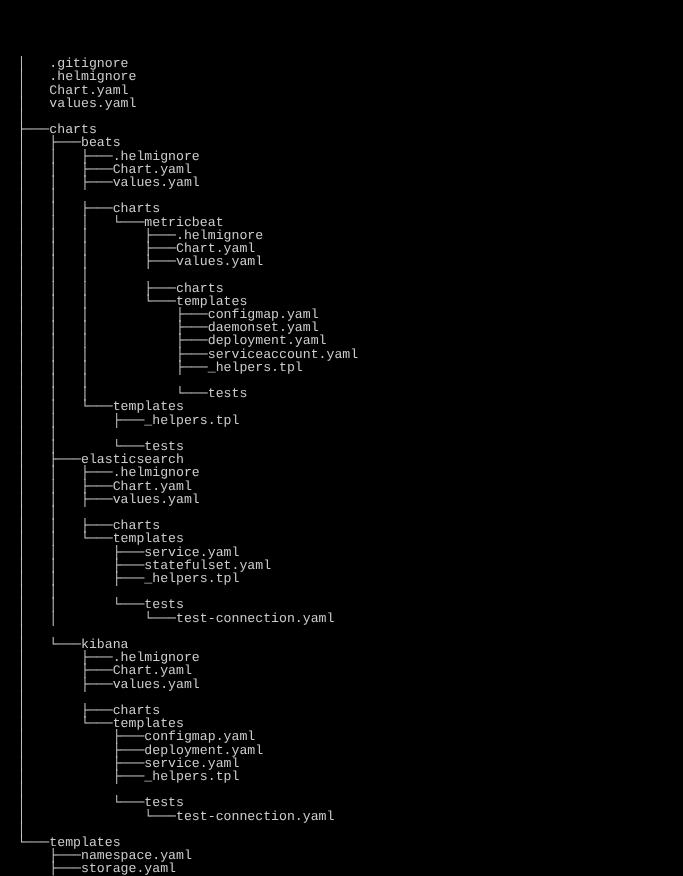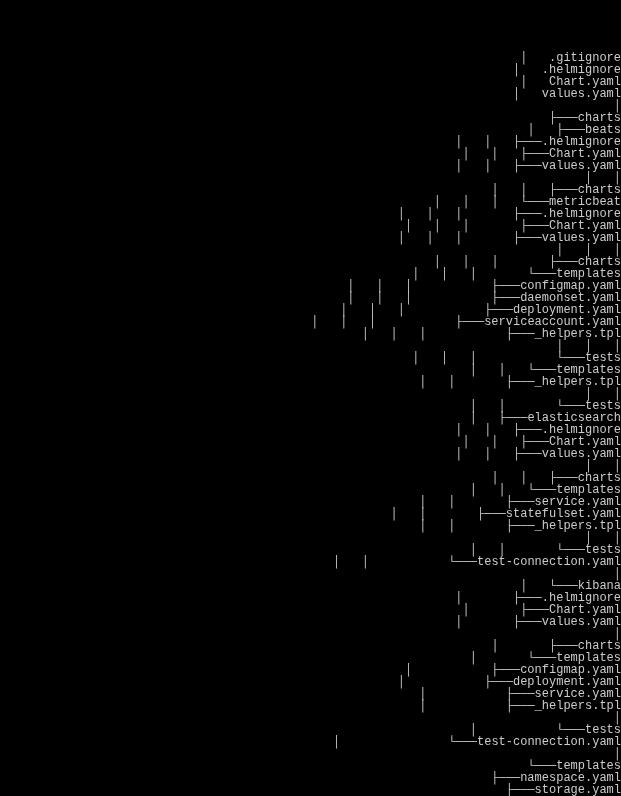--- a/index.html
+++ b/index.html
@@ -14,21 +14,20 @@
       font-size: 12px;
       line-height: 1.0;
       padding: 4px 0;
       white-space: pre;
       width: 621px;
       height: 796px;
       overflow: hidden;
     }
     #tree {
       padding-left: 16px;
-      text-align: right;
     }
   </style>
 </head>
 <body>
 
 
 
 <div id="tree"><div>│   .gitignore</div><div>│   .helmignore</div><div>│   Chart.yaml</div><div>│   values.yaml</div><div>│</div><div>├───charts</div><div>│   ├───beats</div><div>│   │   ├───.helmignore</div><div>│   │   ├───Chart.yaml</div><div>│   │   ├───values.yaml</div><div>│   │</div><div>│   │   ├───charts</div><div>│   │   │   └───metricbeat</div><div>│   │   │       ├───.helmignore</div><div>│   │   │       ├───Chart.yaml</div><div>│   │   │       ├───values.yaml</div><div>│   │   │</div><div>│   │   │       ├───charts</div><div>│   │   │       └───templates</div><div>│   │   │           ├───configmap.yaml</div><div>│   │   │           ├───daemonset.yaml</div><div>│   │   │           ├───deployment.yaml</div><div>│   │   │           ├───serviceaccount.yaml</div><div>│   │   │           ├───_helpers.tpl</div><div>│   │   │</div><div>│   │   │           └───tests</div><div>│   │   └───templates</div><div>│   │       ├───_helpers.tpl</div><div>│   │</div><div>│   │       └───tests</div><div>│   ├───elasticsearch</div><div>│   │   ├───.helmignore</div><div>│   │   ├───Chart.yaml</div><div>│   │   ├───values.yaml</div><div>│   │</div><div>│   │   ├───charts</div><div>│   │   └───templates</div><div>│   │       ├───service.yaml</div><div>│   │       ├───statefulset.yaml</div><div>│   │       ├───_helpers.tpl</div><div>│   │</div><div>│   │       └───tests</div><div>│   │           └───test-connection.yaml</div><div>│</div><div>│   └───kibana</div><div>│       ├───.helmignore</div><div>│       ├───Chart.yaml</div><div>│       ├───values.yaml</div><div>│</div><div>│       ├───charts</div><div>│       └───templates</div><div>│           ├───configmap.yaml</div><div>│           ├───deployment.yaml</div><div>│           ├───service.yaml</div><div>│           ├───_helpers.tpl</div><div>│</div><div>│           └───tests</div><div>│               └───test-connection.yaml</div><div>│</div><div>└───templates</div><div>    ├───namespace.yaml</div><div>    ├───storage.yaml</div></div>
 
 

